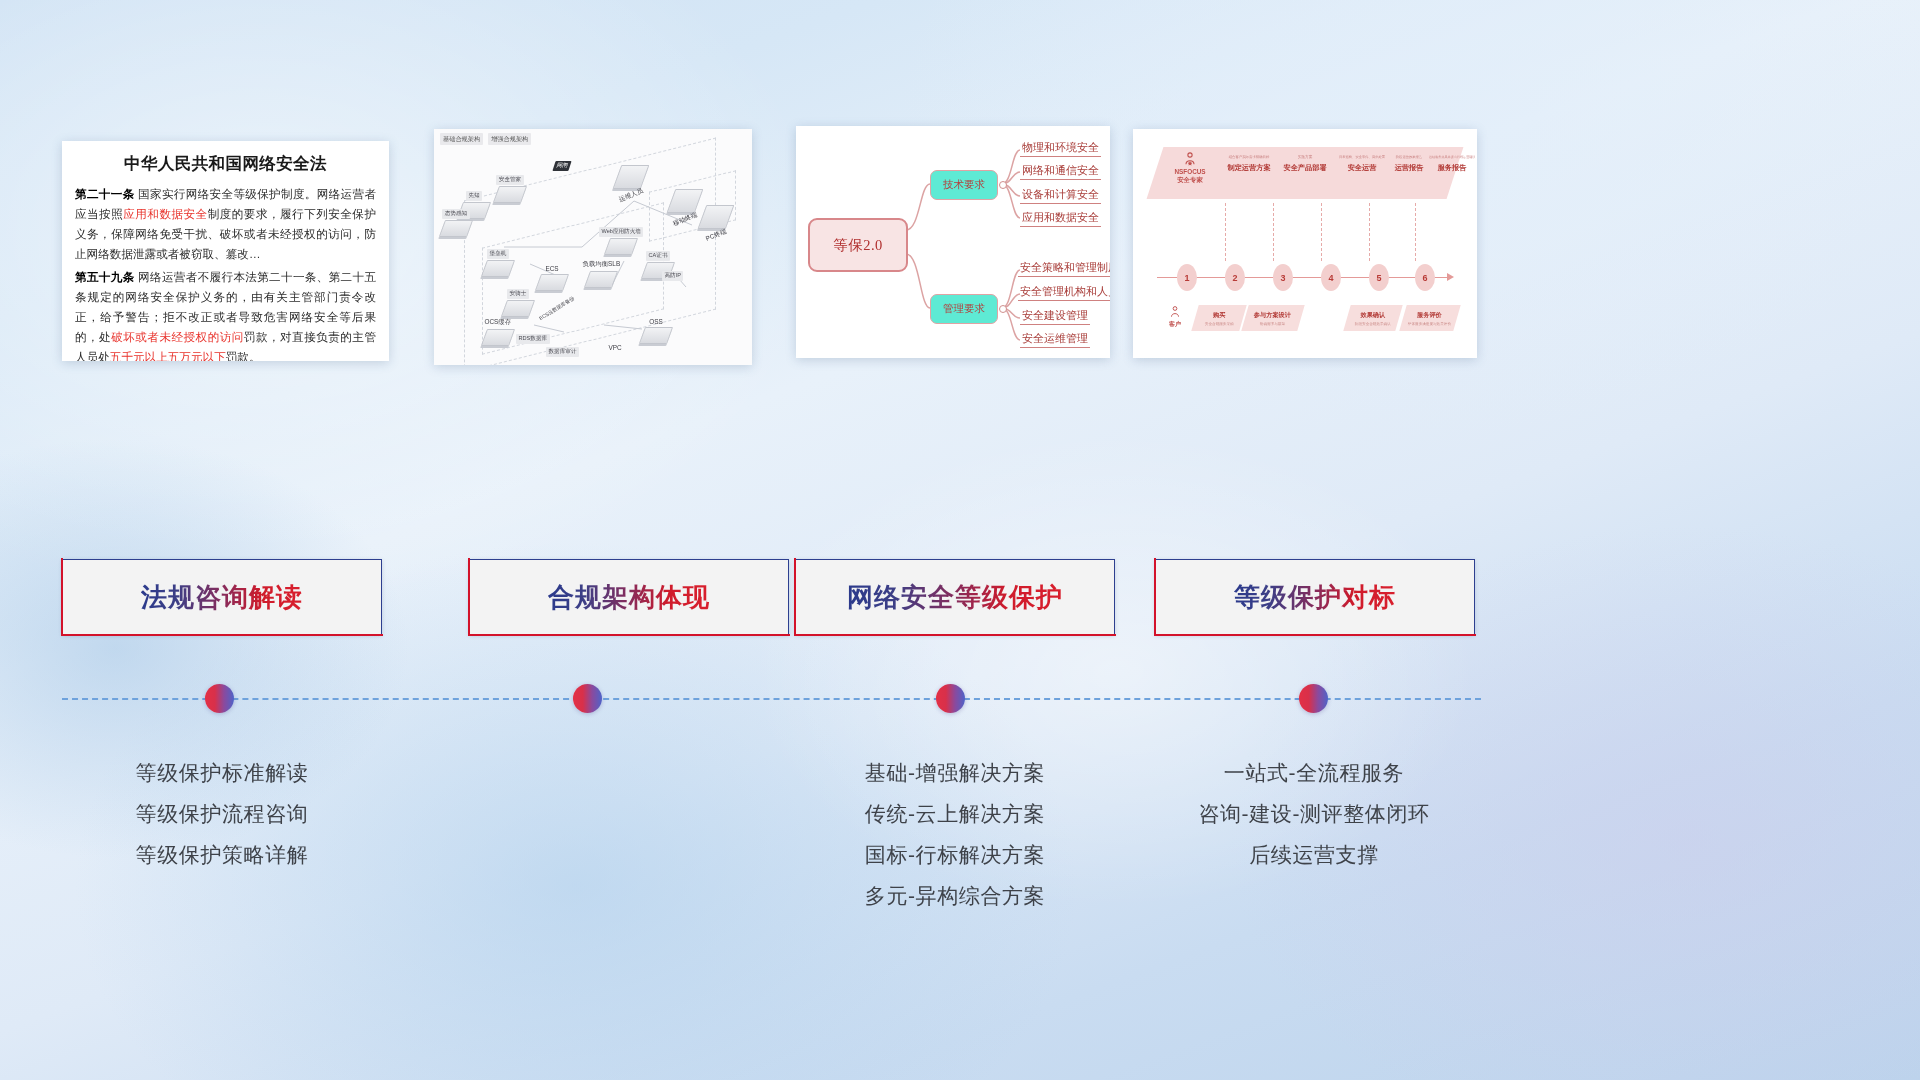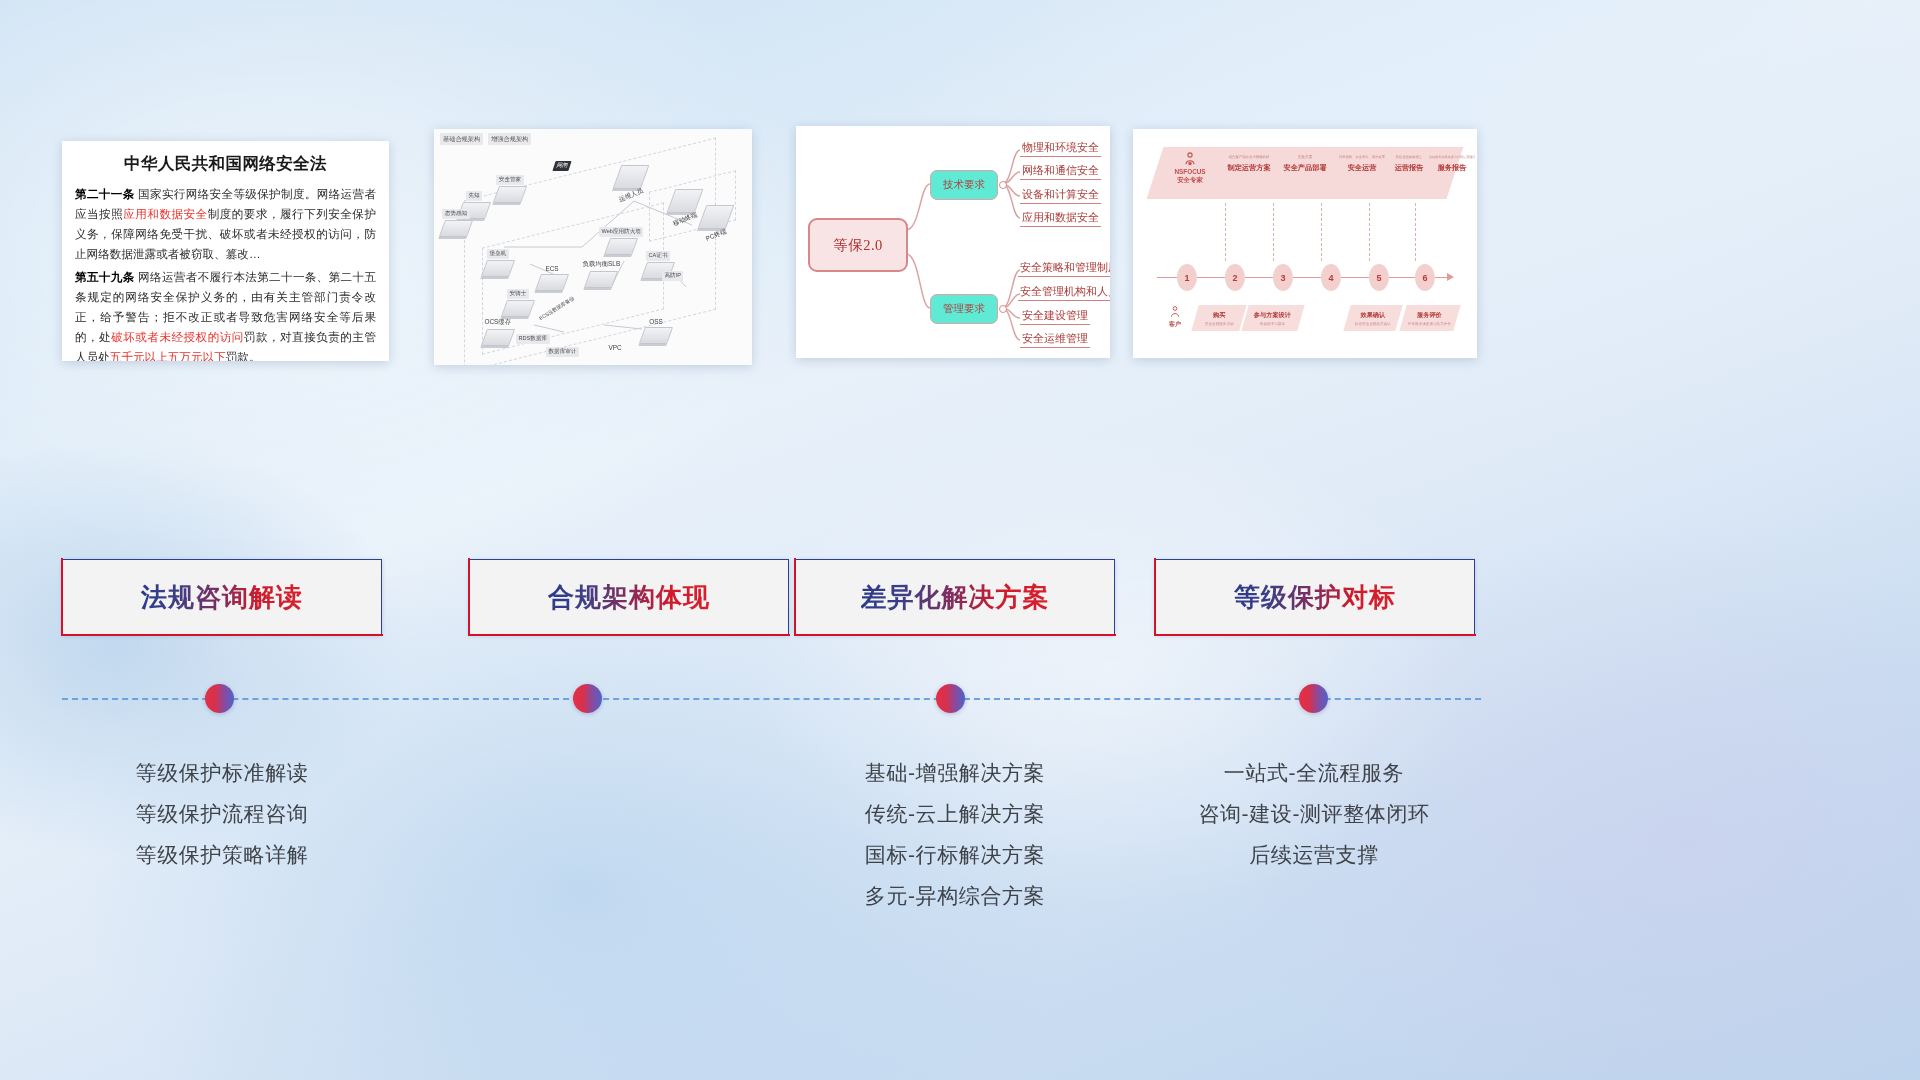--- a/index.html
+++ b/index.html
@@ -377,21 +377,21 @@
     </div>
   </div>
 
   <div class="hbox" id="hbox-1">
     <span class="htxt">法规咨询解读</span>
   </div>
   <div class="hbox" id="hbox-2">
     <span class="htxt">合规架构体现</span>
   </div>
   <div class="hbox" id="hbox-3">
-    <span class="htxt">差异化解决方案</span>
+    <span class="htxt">网络安全等级保护</span>
   </div>
   <div class="hbox" id="hbox-4">
     <span class="htxt">等级保护对标</span>
   </div>
 
   <div class="timeline"></div>
   <div class="dot" id="dot-1"></div>
   <div class="dot" id="dot-2"></div>
   <div class="dot" id="dot-3"></div>
   <div class="dot" id="dot-4"></div>

